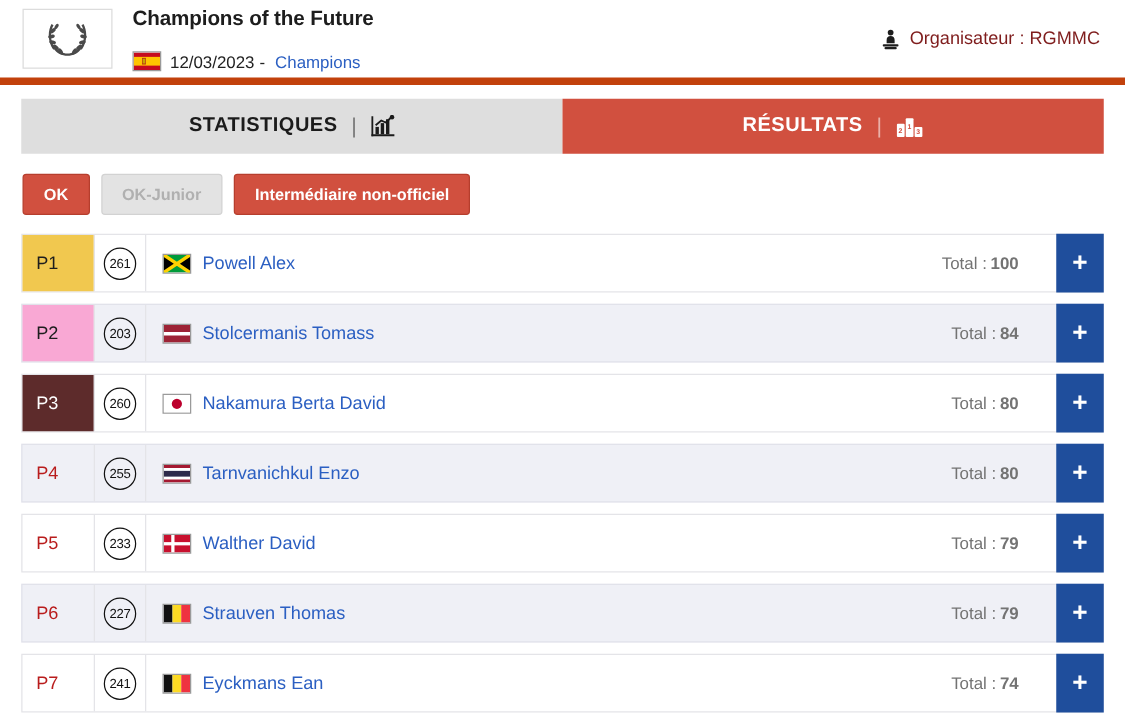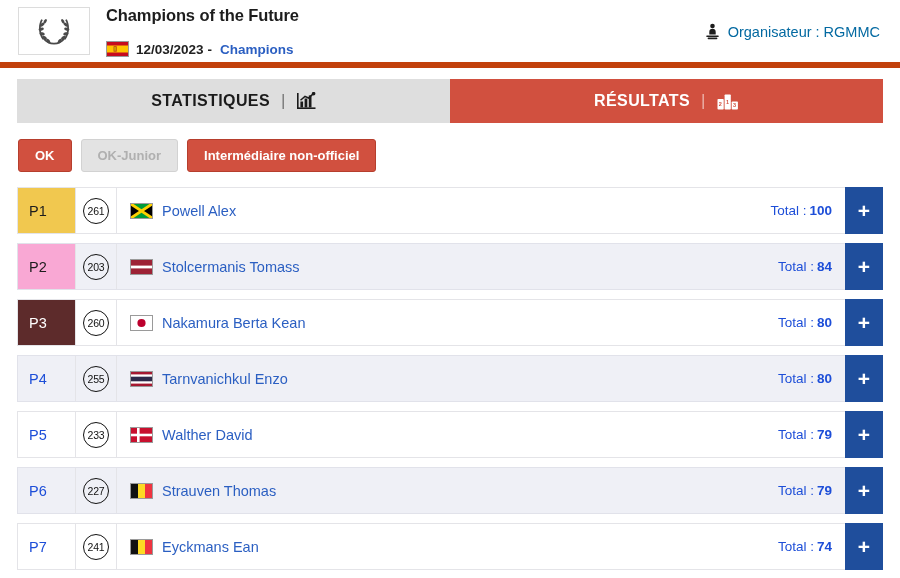--- a/index.html
+++ b/index.html
@@ -29,31 +29,31 @@
   }
   .logo-box svg { display:block; }
   .event-info { margin-left: 16px; flex: 0 1 auto; }
   .event-title {
     font-size: 16.5px; font-weight: bold; color: #1d1d1d;
     letter-spacing: -0.1px; line-height: 1.25;
   }
   .event-sub {
     margin-top: 16px;
     display: flex; align-items: center;
-    font-size: 13.5px; color: #2b2b2b; font-weight: bold;
+    font-size: 13.5px; color: #2b2b2b;
   }
   .flag { display:inline-block; vertical-align: middle; flex:0 0 auto;
           border:1px solid #9a9a9a; line-height:0; }
   .event-sub .flag { margin-right: 7px; }
   .event-date { color:#222; }
   .event-city { color:#2b5fc2; margin-left: 4px; }
   .organiser {
     margin-left: auto;
-    display: flex; align-items: flex-end;
-    font-size: 14.5px; color: #0369a1;
+    display: flex; align-items: center;
+    font-size: 14.5px; color: #7f1d1d;
   }
   .organiser .org-icon { margin-right: 8px; display:flex; }
 
   
   .tabs {
     display: flex;
     margin: 11px 17px 0 17px;
     height: 44px;
   }
   .tab {
@@ -91,21 +91,21 @@
     margin-bottom: 9px;
     border: 1px solid #e4e4e8;
     background: #ffffff;
     position: relative;
   }
   .row.alt { background: #eff0f6; border-color: #e1e2ea; }
   .pos {
     width: 57px; flex: 0 0 57px;
     display: flex; align-items: center;
     padding-left: 11px;
-    font-size: 14.5px; font-weight: normal; color: #1d4ed8;
+    font-size: 14.5px; font-weight: normal; color: #b91c1c;
   }
   .pos-gold   { background: #f1c84f; color:#1d1d1d; }
   .pos-silver { background: #f9a8d4; color:#1d1d1d; }
   .pos-bronze { background: #5d2b2b; color:#ffffff; }
   .pos-plain  { background: transparent; }
   .num-cell {
     width: 42px; flex: 0 0 42px;
     display: flex; align-items: center; justify-content: center;
     border-left: 1px solid #e4e4e8;
     border-right: 1px solid #e4e4e8;
@@ -122,22 +122,22 @@
     padding-left: 13px;
     gap: 9px;
     min-width: 0;
   }
   .driver-name {
     font-size: 14.5px; color: #2b5fc2; cursor: pointer;
     white-space: nowrap; overflow: hidden; text-overflow: ellipsis;
   }
   .total {
     display: flex; align-items: center;
-    padding-right: 13px;
-    font-size: 13.5px; color: #1d4ed8;
+    padding-right: 30px;
+    font-size: 13.5px; color: #737373;
     white-space: nowrap;
   }
   .total b { font-weight: bold; margin-left: 3px; }
   .plus-btn {
     width: 38px; flex: 0 0 38px;
     background: #1f4e9c;
     border: 1px solid #1a4display;
     border-color: #173f80;
     display: flex; align-items: center; justify-content: center;
     color: #fff; font-size: 21px; font-weight: bold; line-height: 1;
@@ -307,21 +307,21 @@
       <div class="num-cell">
         <span class="num-circle">260</span>
       </div>
       <div class="driver">
         <span class="flag">
           <svg width="21" height="14" viewBox="0 0 21 14" aria-hidden="true">
             <rect width="21" height="14" fill="#ffffff"></rect>
             <circle cx="10.5" cy="7" r="4.1" fill="#bc002d"></circle>
           </svg>
         </span>
-        <span class="driver-name">Nakamura Berta Kean</span>
+        <span class="driver-name">Nakamura Berta David</span>
       </div>
       <div class="total">
         <span>Total :</span>
         <b>80</b>
       </div>
       <div class="plus-btn">+</div>
     </div>
 
     <div class="row alt">
       <div class="pos pos-plain">P4</div>

